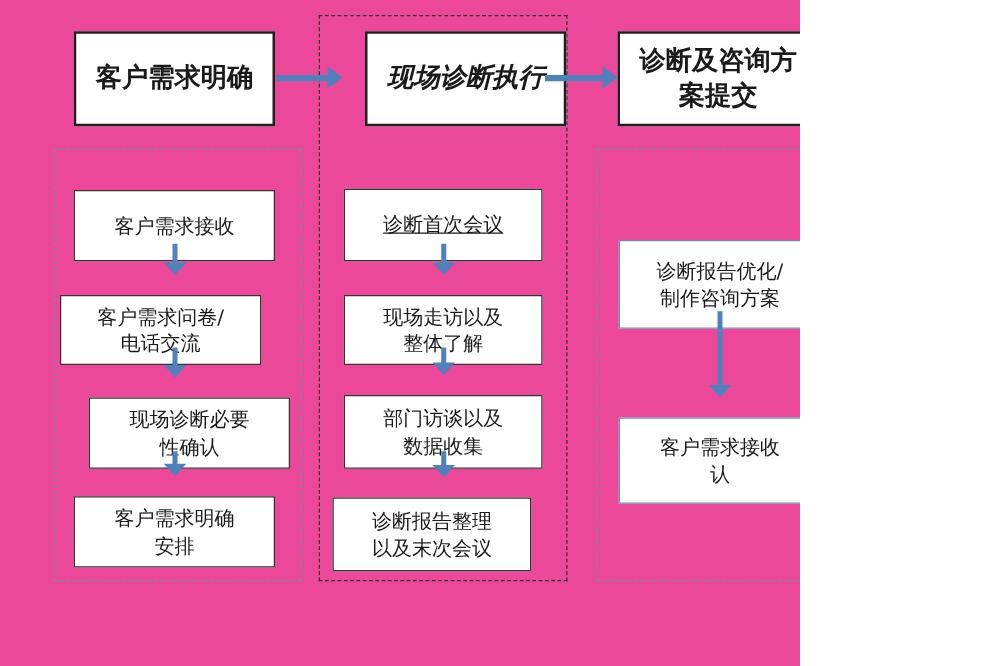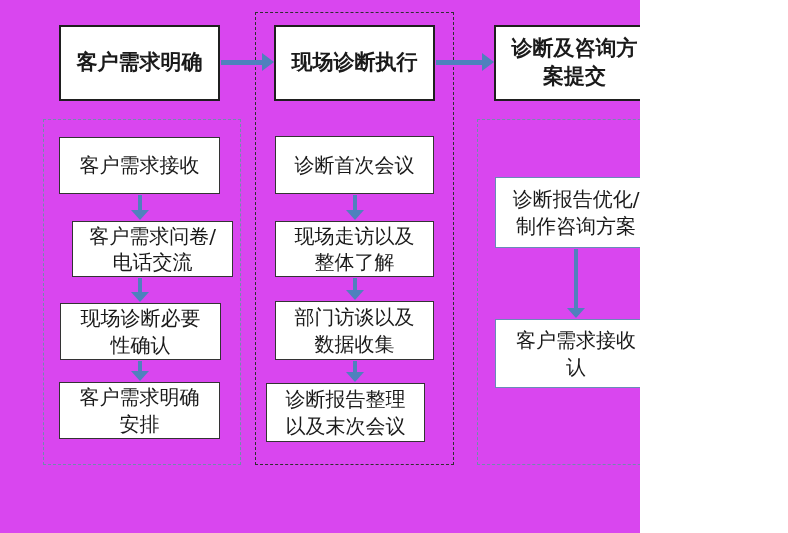--- a/index.html
+++ b/index.html
@@ -4,21 +4,21 @@
 <style>
   * { margin: 0; padding: 0; box-sizing: border-box; }
   body {
     font-family: "DejaVu Sans", "Liberation Sans", sans-serif;
     background: #ffffff;
   }
   .canvas {
     position: relative;
     width: 640px;
     height: 533px;
-    background: #d946ef;
+    background: #ec4899;
     overflow: hidden;
   }
   
   .dash {
     position: absolute;
     background: transparent;
   }
   .dash.mid   { left: 255px; top: 12px;  width: 199px; height: 453px; border: 1.5px dashed #2f2f2f; }
   .dash.left  { left: 43px;  top: 119px; width: 198px; height: 346px; border: 1.2px dashed #6f8cab; }
   .dash.right { left: 477px; top: 119px; width: 199px; height: 346px; border: 1.2px dashed #6f8cab; }
@@ -36,22 +36,23 @@
     line-height: 1.32;
   }
   .hbox {
     border: 2px solid #1f1f1f;
     font-size: 21px;
     font-weight: bold;
     z-index: 3;
   }
   .sbox {
     border: 1.5px solid #333333;
-    font-size: 20px;
+    font-size: 16px;
     z-index: 3;
+    margin-top: 15px;
   }
   .sbox.blue { border-color: #6a8ab8; }
 
   
   .harrow { position: absolute; height: 21px; z-index: 4; }
   .harrow .shaft {
     position: absolute; left: 0; right: 10px; top: 8px; height: 5px;
     background: #4f81bd;
   }
   .harrow .head {
@@ -95,55 +96,55 @@
 </head>
 <body>
 
 <div class="canvas">
 
   <div class="dash left"></div>
   <div class="dash mid"></div>
   <div class="dash right"></div>
 
   <div class="box hbox" style="left:59px;  top:25px; width:161px; height:76px;">客户需求明确</div>
-  <div class="box hbox" style="left:274px; top:25px; width:161px; height:76px;">现场诊断执行</div>
+  <div class="box hbox" style="left:292px; top:25px; width:161px; height:76px;font-style:italic;">现场诊断执行</div>
   <div class="box hbox" style="left:494px; top:25px; width:161px; height:76px;">诊断及咨询方
 案提交</div>
 
   <div class="harrow" style="left:221px; top:52px; width:53px;">
     <div class="shaft"></div>
     <div class="head"></div>
   </div>
   <div class="harrow" style="left:436px; top:52px; width:58px;">
     <div class="shaft"></div>
     <div class="head"></div>
   </div>
 
   <div class="box sbox" style="left:59px; top:137px; width:161px; height:57px;">客户需求接收</div>
-  <div class="box sbox" style="left:72px; top:221px; width:161px; height:56px;">客户需求问卷/
+  <div class="box sbox" style="left:48px; top:221px; width:161px; height:56px;">客户需求问卷/
 电话交流</div>
-  <div class="box sbox" style="left:60px; top:303px; width:161px; height:57px;">现场诊断必要
+  <div class="box sbox" style="left:71px; top:303px; width:161px; height:57px;">现场诊断必要
 性确认</div>
   <div class="box sbox" style="left:59px; top:382px; width:161px; height:57px;">客户需求明确
 安排</div>
 
   <div class="varrow" style="left:131px; top:195px; height:25px;">
     <div class="shaft"></div>
       <div class="head"></div>
   </div>
   <div class="varrow" style="left:131px; top:278px; height:24px;">
     <div class="shaft"></div>
       <div class="head"></div>
   </div>
   <div class="varrow" style="left:131px; top:361px; height:20px;">
     <div class="shaft"></div>
       <div class="head"></div>
   </div>
 
-  <div class="box sbox" style="left:275px; top:136px; width:159px; height:58px;">诊断首次会议</div>
+  <div class="box sbox" style="left:275px; top:136px; width:159px; height:58px;text-decoration:underline;">诊断首次会议</div>
   <div class="box sbox" style="left:275px; top:221px; width:159px; height:56px;">现场走访以及
 整体了解</div>
   <div class="box sbox" style="left:275px; top:301px; width:159px; height:59px;">部门访谈以及
 数据收集</div>
   <div class="box sbox" style="left:266px; top:383px; width:159px; height:59px;">诊断报告整理
 以及末次会议</div>
 
   <div class="varrow" style="left:346px; top:195px; height:25px;">
     <div class="shaft"></div>
       <div class="head"></div>

